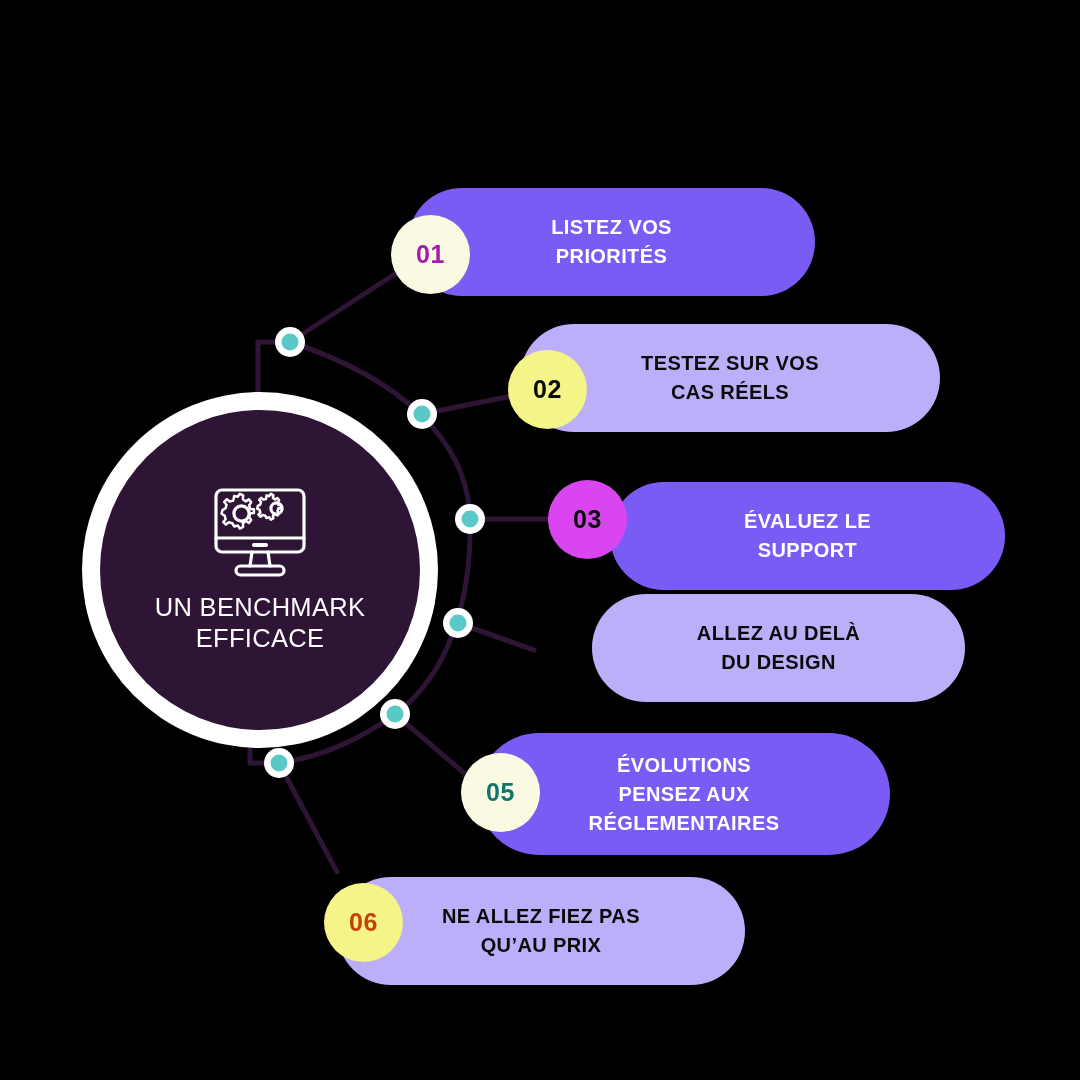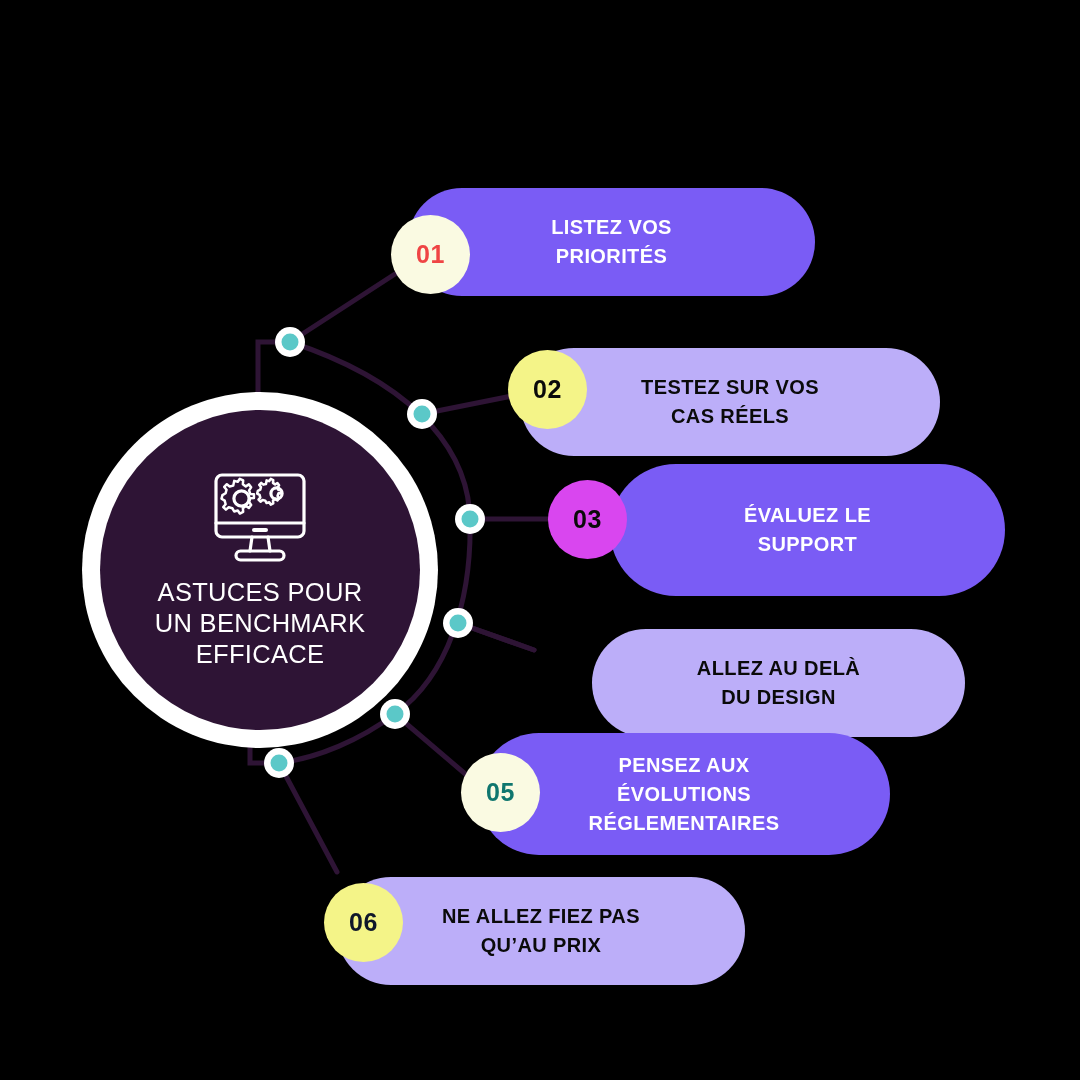--- a/index.html
+++ b/index.html
@@ -92,68 +92,67 @@
           <rect x="28" y="80" width="48" height="9" rx="4.5"></rect>
 
           <path d="M40 16.5 l4.6 1.2 2.6 -3.9 4.3 2.2 -0.4 4.7 3.8 2.9 3.9 -2.6 2.9 3.8 -2.6 3.9 1.5 4.6 4.7 0.4 0 4.8 -4.7 0.4 -1.5 4.6 2.6 3.9 -2.9 3.8 -3.9 -2.6 -3.8 2.9 0.4 4.7 -4.3 2.2 -2.6 -3.9 -4.6 1.2 -2.4 -4.1 -4.6 -1.2 -3.6 3 -3.4 -3.4 3 -3.6 -1.2 -4.6 -4.1 -2.4 1.2 -4.6 4.1 -2.4 1.2 -4.6 -3 -3.6 3.4 -3.4 3.6 3 4.6 -1.2 z" transform="translate(-5,-3) scale(0.78)"></path>
           <circle cx="33.5" cy="27.5" r="7.6"></circle>
 
           <path d="M68 11 l3.3 0.9 1.9 -2.8 3.1 1.6 -0.3 3.4 2.7 2.1 2.8 -1.9 2.1 2.7 -1.9 2.8 1.1 3.3 3.4 0.3 0 3.5 -3.4 0.3 -1.1 3.3 1.9 2.8 -2.1 2.7 -2.8 -1.9 -2.7 2.1 0.3 3.4 -3.1 1.6 -1.9 -2.8 -3.3 0.9 -1.7 -3 -3.3 -0.9 -2.6 2.2 -2.5 -2.5 2.2 -2.6 -0.9 -3.3 -3 -1.7 0.9 -3.3 3 -1.7 0.9 -3.3 -2.2 -2.6 2.5 -2.5 2.6 2.2 3.3 -0.9 z" transform="translate(-3,-1) scale(0.8) translate(9,2)"></path>
           <circle cx="68.5" cy="22.5" r="5.6"></circle>
         </g>
       </svg>
       <div id="hub-title">
-          <div>ASTUCES POUR</div>
           <div>UN BENCHMARK</div>
           <div>EFFICACE</div>
         </div>
     </div>
   </div>
 
   <div class="pill" style="left: 408px; top: 188px; width: 407px; height: 108px; background: rgb(122, 92, 245);">
     <div class="ptxt" style="color: rgb(255, 255, 255);">
         <div>LISTEZ VOS</div>
         <div>PRIORITÉS</div>
       </div>
   </div>
-  <div class="badge" style="left: 391px; top: 215px; width: 79px; height: 79px; background: rgb(250, 250, 226); color: #ef4444;">01</div>
+  <div class="badge" style="left: 391px; top: 215px; width: 79px; height: 79px; background: rgb(250, 250, 226); color: #a21caf;">01</div>
 
-  <div class="pill" style="left: 520px; top: 324px; width: 420px; height: 108px; background: rgb(188, 174, 249); margin-top: 24px;">
+  <div class="pill" style="left: 520px; top: 324px; width: 420px; height: 108px; background: rgb(188, 174, 249);">
     <div class="ptxt" style="color: rgb(10, 10, 10);">
         <div>TESTEZ SUR VOS</div>
         <div>CAS RÉELS</div>
       </div>
   </div>
   <div class="badge" style="left: 508px; top: 350px; width: 79px; height: 79px; background: rgb(244, 244, 136); color: rgb(10, 10, 10);">02</div>
 
-  <div class="pill" style="left: 610px; top: 464px; width: 395px; height: 132px; background: rgb(122, 92, 245);">
+  <div class="pill" style="left: 610px; top: 482px; width: 395px; height: 108px; background: rgb(122, 92, 245);">
     <div class="ptxt" style="color: rgb(255, 255, 255);">
         <div>ÉVALUEZ LE</div>
         <div>SUPPORT</div>
       </div>
   </div>
   <div class="badge" style="left: 548px; top: 480px; width: 79px; height: 79px; background: #d946ef; color: rgb(10, 10, 10);">03</div>
 
-  <div class="pill" style="left: 592px; top: 594px; width: 373px; height: 108px; background: rgb(188, 174, 249); margin-top: 35px;">
+  <div class="pill" style="left: 592px; top: 594px; width: 373px; height: 108px; background: rgb(188, 174, 249);">
     <div class="ptxt" style="color: rgb(10, 10, 10);">
         <div>ALLEZ AU DELÀ</div>
         <div>DU DESIGN</div>
       </div>
   </div>
 
   <div class="pill" style="left: 478px; top: 733px; width: 412px; height: 122px; background: rgb(122, 92, 245);">
     <div class="ptxt" style="color: rgb(255, 255, 255);">
+        <div>ÉVOLUTIONS</div>
         <div>PENSEZ AUX</div>
-        <div>ÉVOLUTIONS</div>
         <div>RÉGLEMENTAIRES</div>
       </div>
   </div>
   <div class="badge" style="left: 461px; top: 753px; width: 79px; height: 79px; background: rgb(250, 250, 226); color: #0f766e;">05</div>
 
   <div class="pill" style="left: 337px; top: 877px; width: 408px; height: 108px; background: rgb(188, 174, 249);">
     <div class="ptxt" style="color: rgb(10, 10, 10);">
         <div>NE ALLEZ FIEZ PAS</div>
         <div>QU’AU PRIX</div>
       </div>
   </div>
-  <div class="badge" style="left: 324px; top: 883px; width: 79px; height: 79px; background: rgb(244, 244, 136); color: #0f172a;">06</div>
+  <div class="badge" style="left: 324px; top: 883px; width: 79px; height: 79px; background: rgb(244, 244, 136); color: #c2410c;">06</div>
 
 </div>
 
 </body></html>

